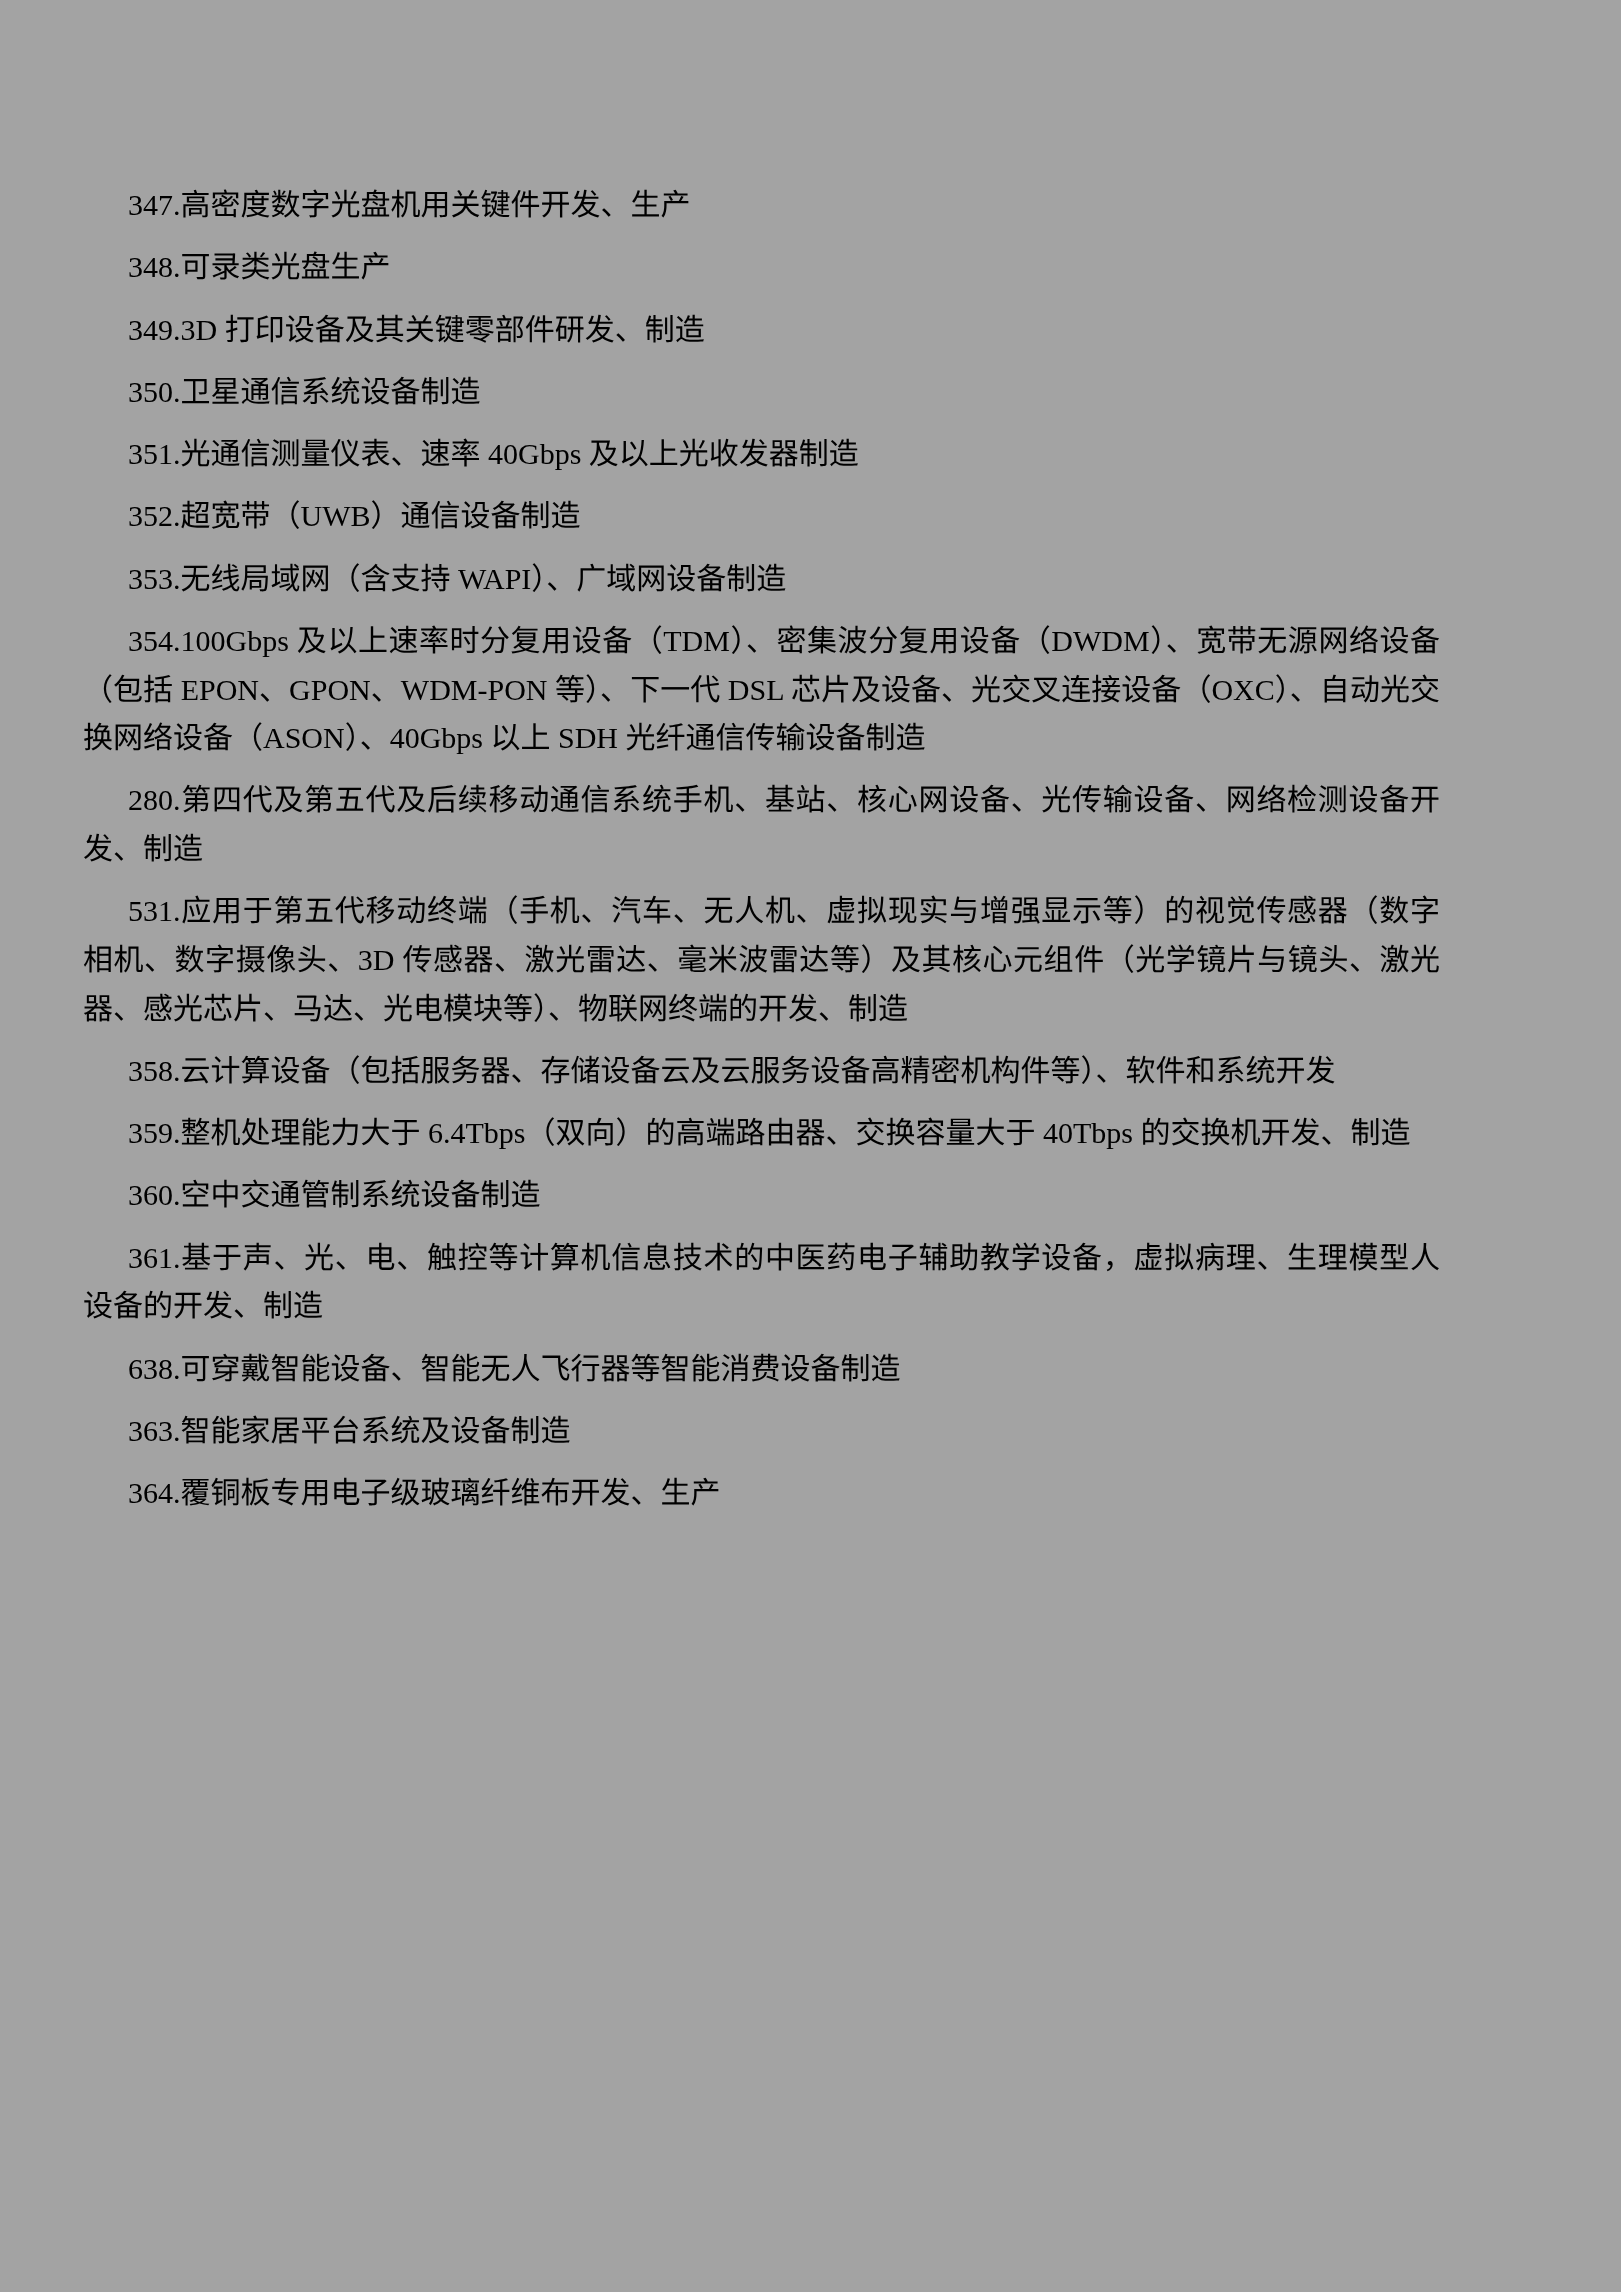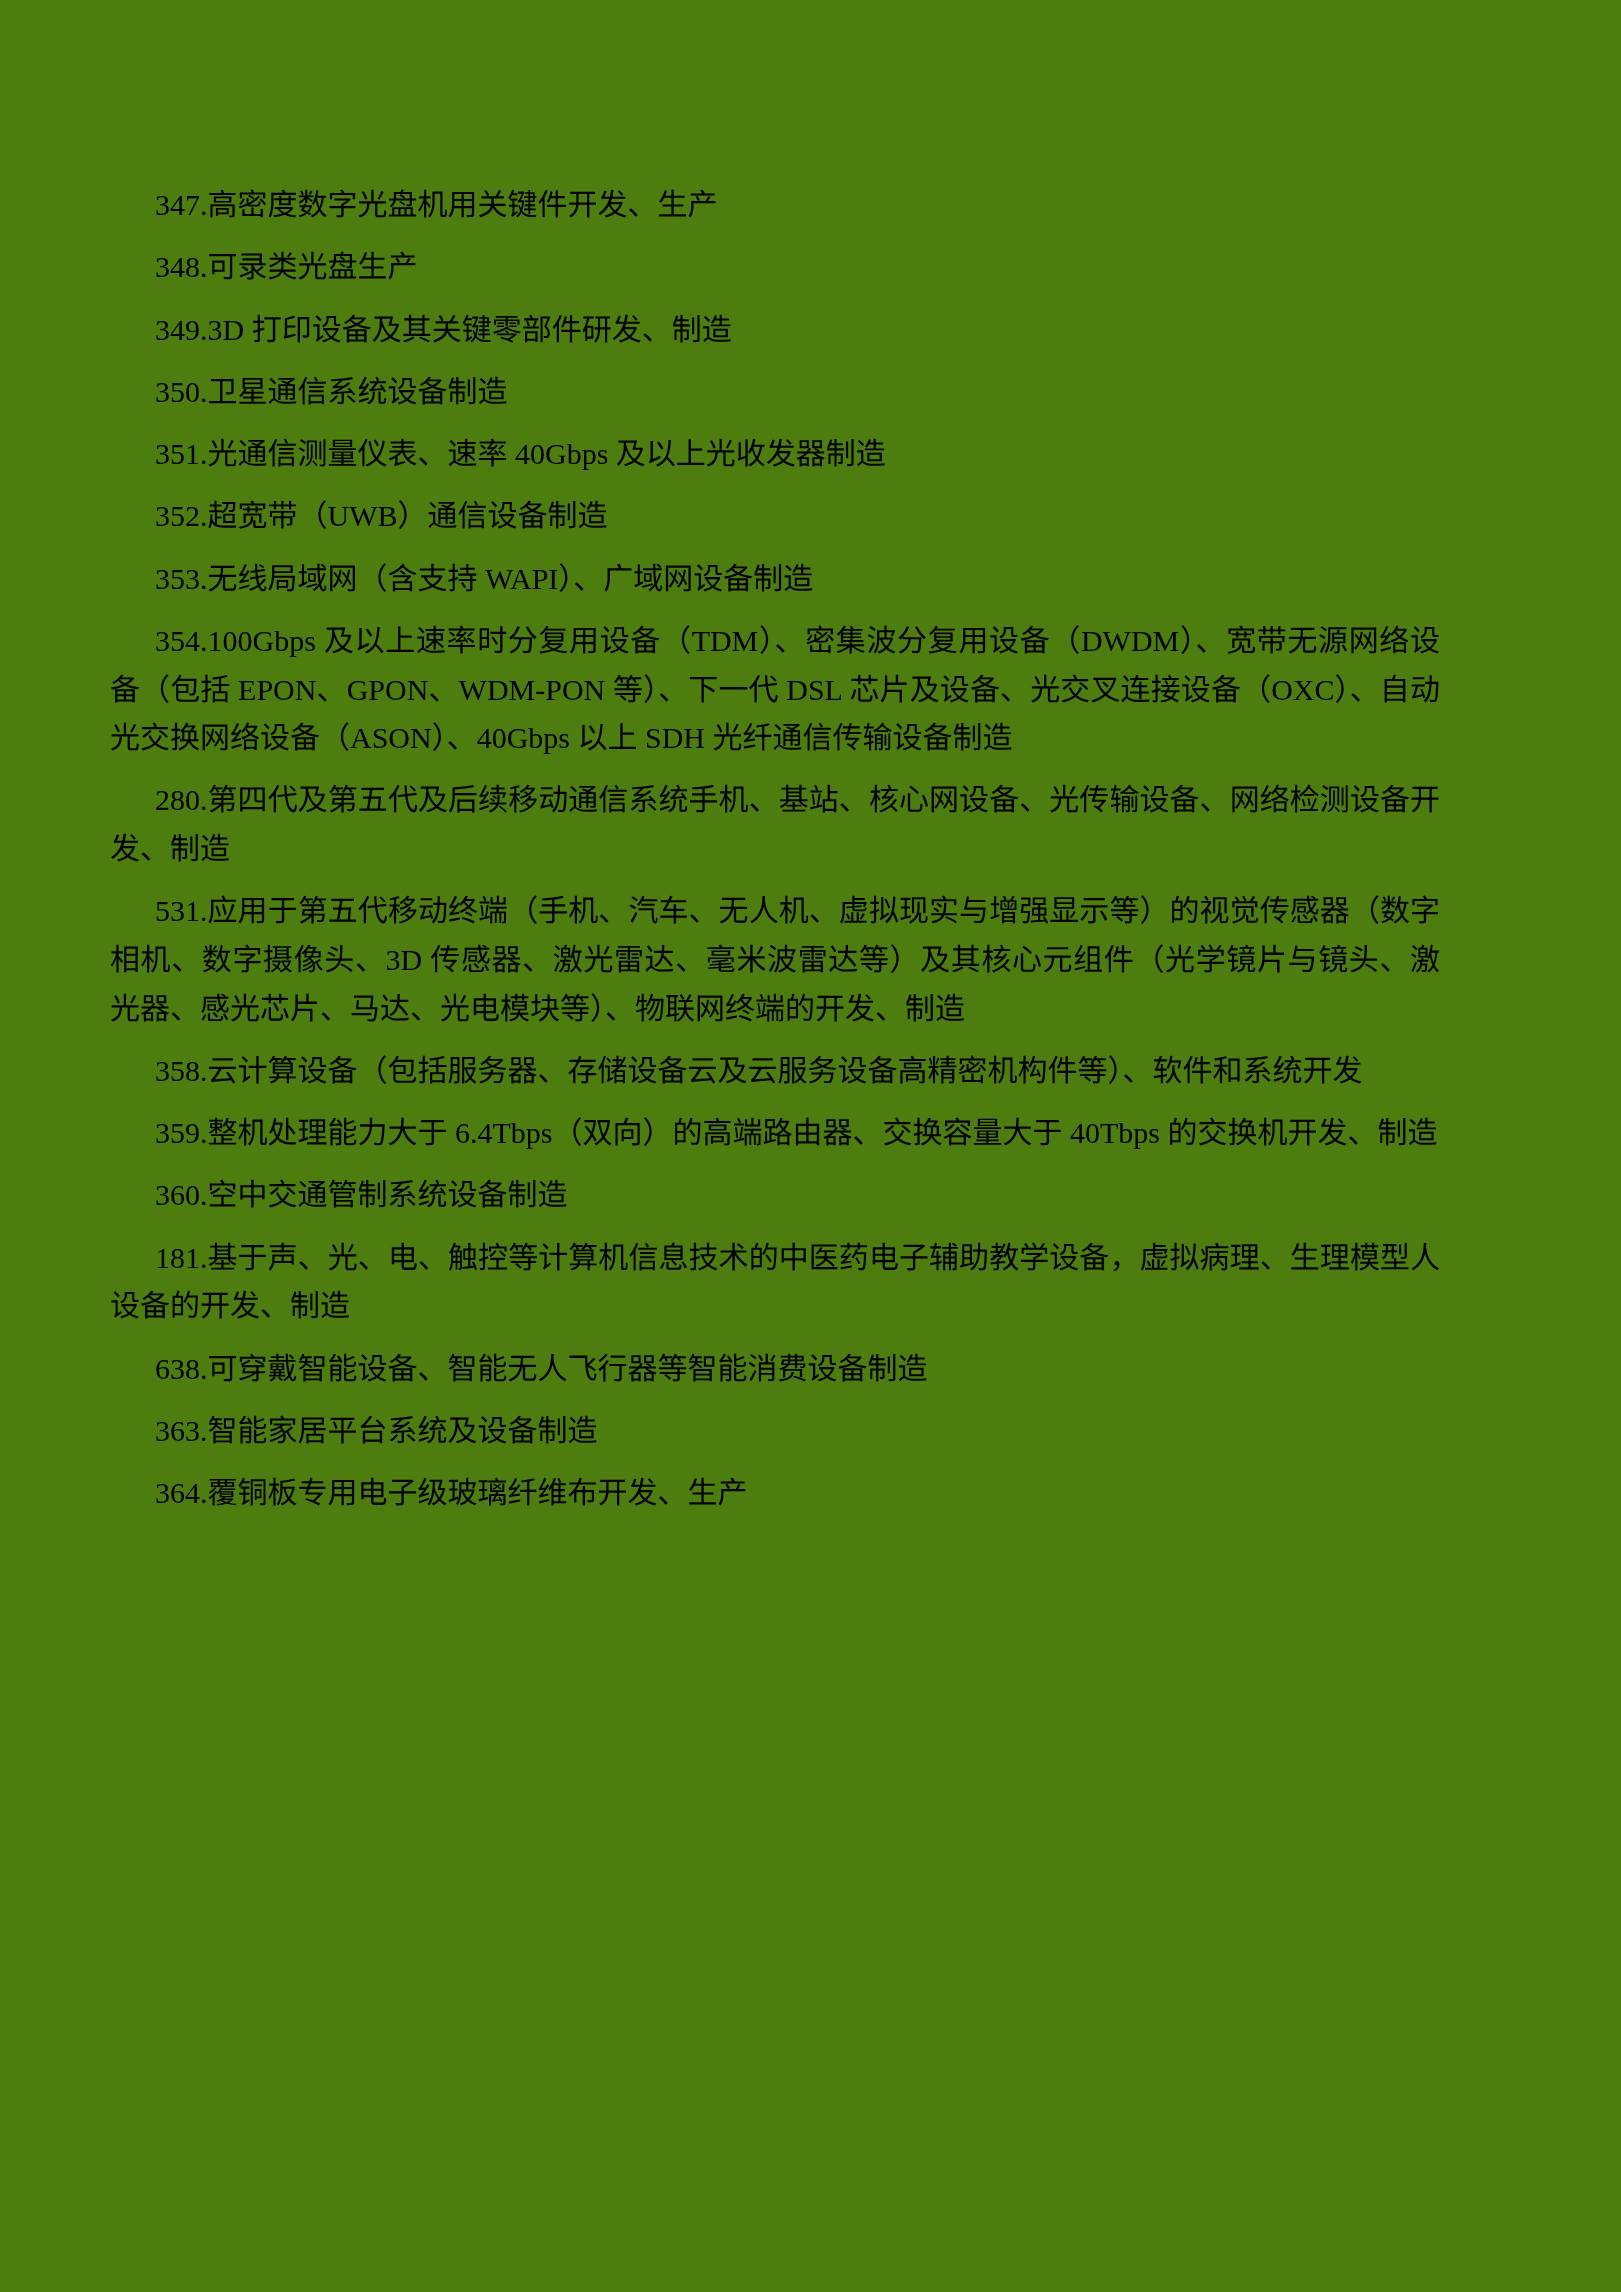--- a/index.html
+++ b/index.html
@@ -4,23 +4,23 @@
 <style>
   html, body {
     margin: 0;
     padding: 0;
     background: #ffffff;
   }
   .page {
     position: relative;
     width: 1621px;
     height: 2293px;
-    background: #4d7c0f;
+    background: #a3a3a3;
     box-sizing: border-box;
-    padding: 181px 181px 118px 110px;
+    padding: 181px 181px 118px 83px;
     font-family: "Liberation Serif", "DejaVu Serif", serif;
     color: #000000;
   }
   .doc-body {
     font-size: 30px;
     line-height: 1.62;
     text-align: justify;
     text-justify: inter-ideograph;
   }
   .item {
@@ -42,19 +42,19 @@
     <p class="item">350.卫星通信系统设备制造</p>
     <p class="item">351.光通信测量仪表、速率 40Gbps 及以上光收发器制造</p>
     <p class="item">352.超宽带（UWB）通信设备制造</p>
     <p class="item">353.无线局域网（含支持 WAPI）、广域网设备制造</p>
     <p class="item">354.100Gbps 及以上速率时分复用设备（TDM）、密集波分复用设备（DWDM）、宽带无源网络设备（包括 EPON、GPON、WDM-PON 等）、下一代 DSL 芯片及设备、光交叉连接设备（OXC）、自动光交换网络设备（ASON）、40Gbps 以上 SDH 光纤通信传输设备制造</p>
     <p class="item">280.第四代及第五代及后续移动通信系统手机、基站、核心网设备、光传输设备、网络检测设备开发、制造</p>
     <p class="item">531.应用于第五代移动终端（手机、汽车、无人机、虚拟现实与增强显示等）的视觉传感器（数字相机、数字摄像头、3D 传感器、激光雷达、毫米波雷达等）及其核心元组件（光学镜片与镜头、激光器、感光芯片、马达、光电模块等）、物联网终端的开发、制造</p>
     <p class="item">358.云计算设备（包括服务器、存储设备云及云服务设备高精密机构件等）、软件和系统开发</p>
     <p class="item">359.整机处理能力大于 6.4Tbps（双向）的高端路由器、交换容量大于 40Tbps 的交换机开发、制造</p>
     <p class="item">360.空中交通管制系统设备制造</p>
-    <p class="item">181.基于声、光、电、触控等计算机信息技术的中医药电子辅助教学设备，虚拟病理、生理模型人设备的开发、制造</p>
+    <p class="item">361.基于声、光、电、触控等计算机信息技术的中医药电子辅助教学设备，虚拟病理、生理模型人设备的开发、制造</p>
     <p class="item">638.可穿戴智能设备、智能无人飞行器等智能消费设备制造</p>
     <p class="item">363.智能家居平台系统及设备制造</p>
     <p class="item">364.覆铜板专用电子级玻璃纤维布开发、生产</p>
   </div>
 </div>
 
 
 </body></html>

